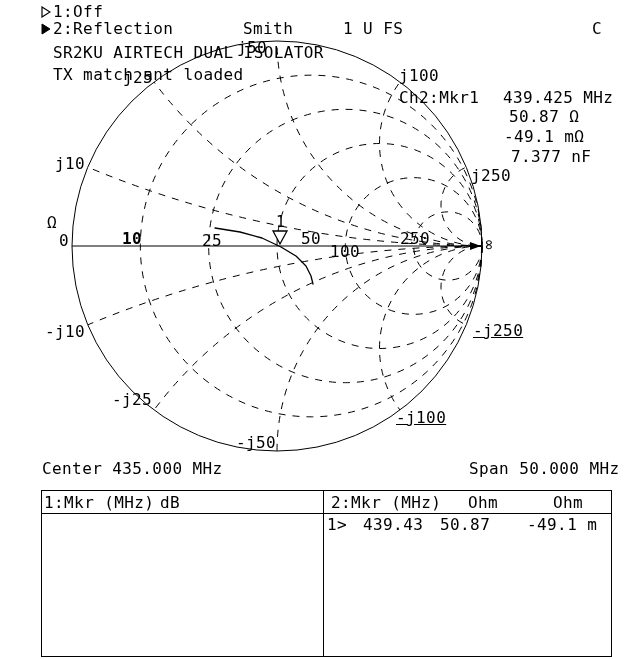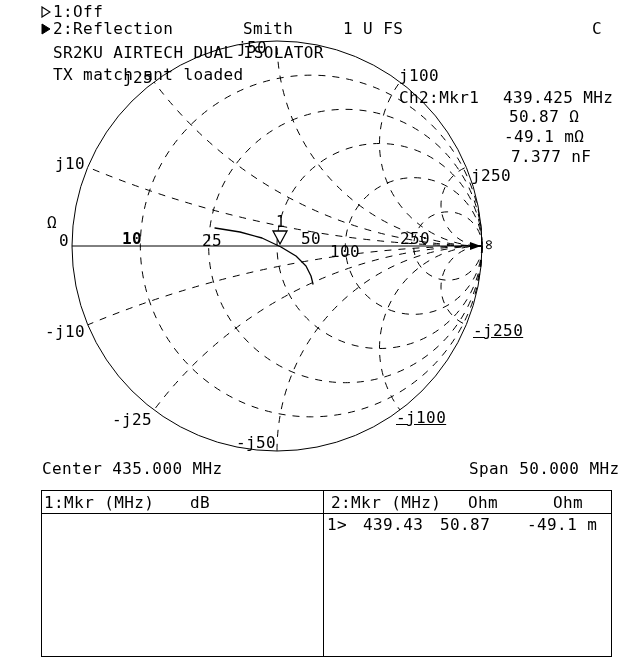--- a/index.html
+++ b/index.html
@@ -50,21 +50,21 @@
       <text x="276" y="227" fill="#000" font-family="&quot;DejaVu Sans Mono&quot;,&quot;Liberation Mono&quot;,monospace" font-size="15">1</text>
     </svg>
 
   <div id="chart-labels">
       <span class="t" style="left: 237px; top: 40px;">j50</span>
       <span class="t" style="left: 123px; top: 70px;">j25</span>
       <span class="t" style="left: 55px; top: 156px;">j10</span>
       <span class="t" style="left: 399px; top: 68px;">j100</span>
       <span class="t" style="left: 471px; top: 168px; text-align: right;">j250</span>
       <span class="t" style="left: 45px; top: 324px;">-j10</span>
-      <span class="t" style="left: 112px; top: 412px; text-align: right;">-j25</span>
+      <span class="t" style="left: 112px; top: 392px; text-align: right;">-j25</span>
       <span class="t" style="left: 236px; top: 435px;">-j50</span>
       <span class="t" style="left: 396px; top: 410px; text-decoration: underline;">-j100</span>
       <span class="t" style="left: 473px; top: 323px; text-decoration: underline;">-j250</span>
       <span class="t" style="left: 47px; top: 215px;">Ω</span>
       <span class="t" style="left: 59px; top: 233px;">0</span>
       <span class="t" style="left: 122px; top: 231px; font-weight: bold;">10</span>
       <span class="t" style="left: 202px; top: 217px; margin-top: 16px;">25</span>
       <span class="t" style="left: 271px; top: 231px; margin-left: 30px;">50</span>
       <span class="t" style="left: 330px; top: 244px;">100</span>
       <span class="t" style="left: 400px; top: 231px;">250</span>
@@ -94,21 +94,21 @@
   <span class="t" style="left:511px;top:149px">7.377 nF</span>
 
   <span class="t" style="left:42px;top:461px">Center 435.000 MHz</span>
   <span class="t" style="left:469px;top:461px">Span 50.000 MHz</span>
 
   <div id="mkr-table-box"></div>
   <div class="box-line" style="left:323px;top:490px;width:1px;height:166px"></div>
   <div class="box-line" style="left:41px;top:513px;width:570px;height:1px"></div>
 
   <span class="t" style="left:44px;top:495px">1:Mkr (MHz)</span>
-  <span class="t" style="left:190px;top:495px">dB</span>
+  <span class="t" style="left:160px;top:495px">dB</span>
 
   <span class="t" style="left:331px;top:495px">2:Mkr (MHz)</span>
   <span class="t" style="left:468px;top:495px">Ohm</span>
   <span class="t" style="left:553px;top:495px">Ohm</span>
 
   <span class="t" style="left:327px;top:517px">1&gt;</span>
   <span class="t" style="left:363px;top:517px">439.43</span>
   <span class="t" style="left:440px;top:517px">50.87</span>
   <span class="t" style="left:527px;top:517px">-49.1 m</span>
 

